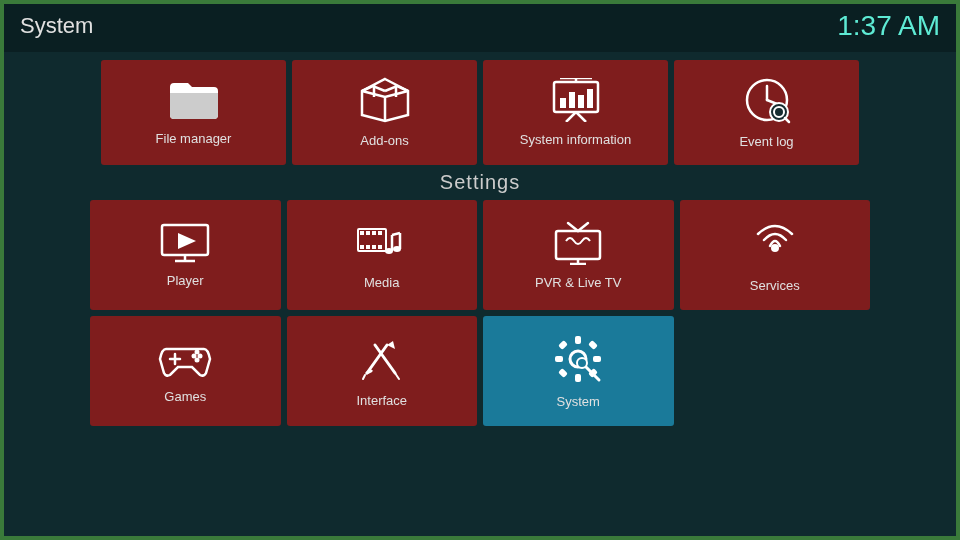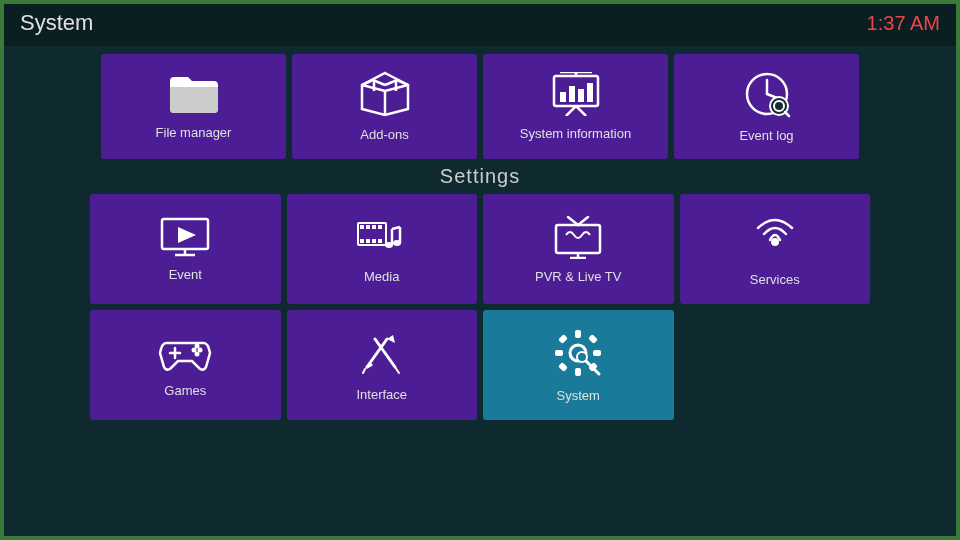--- a/index.html
+++ b/index.html
@@ -32,23 +32,23 @@
       background: #0a1f22;
     }
 
     .top-bar .app-title {
       font-size: 22px;
       font-weight: 300;
       color: #e0e0e0;
     }
 
     .top-bar .clock {
-      font-size: 20px;
+      font-size: 28px;
       font-weight: 300;
-      color: #ef4444;
+      color: #5eead4;
     }
 
     
     .main-content {
       padding: 8px 90px 8px 90px;
     }
 
     
     .top-tiles {
       display: flex;
@@ -74,21 +74,21 @@
 
     .settings-grid {
       display: grid;
       grid-template-columns: repeat(4, 1fr);
       gap: 6px;
       width: 100%;
     }
 
     
     .tile {
-      background: #4c1d95;
+      background: #7f1d1d;
       border-radius: 3px;
       display: flex;
       flex-direction: column;
       align-items: center;
       justify-content: center;
       cursor: pointer;
       transition: background 0.15s;
       padding: 10px 8px;
       min-height: 110px;
     }
@@ -217,21 +217,21 @@
           <svg width="50" height="40" viewBox="0 0 50 40">
 
             <rect x="2" y="2" width="46" height="30" rx="2" fill="none" stroke="white" stroke-width="2.5"></rect>
 
             <line x1="25" y1="32" x2="25" y2="38" stroke="white" stroke-width="2.5"></line>
             <line x1="15" y1="38" x2="35" y2="38" stroke="white" stroke-width="2.5"></line>
 
             <polygon points="18,10 18,26 36,18" fill="white"></polygon>
           </svg>
         </div>
-        <span class="tile-label">Event</span>
+        <span class="tile-label">Player</span>
       </div>
 
       <div class="tile">
         <div class="tile-icon">
           <svg width="52" height="44" viewBox="0 0 52 44">
 
             <rect x="2" y="8" width="28" height="22" rx="1" fill="none" stroke="white" stroke-width="2"></rect>
             <rect x="4" y="10" width="4" height="4" fill="white"></rect>
             <rect x="10" y="10" width="4" height="4" fill="white"></rect>
             <rect x="16" y="10" width="4" height="4" fill="white"></rect>

